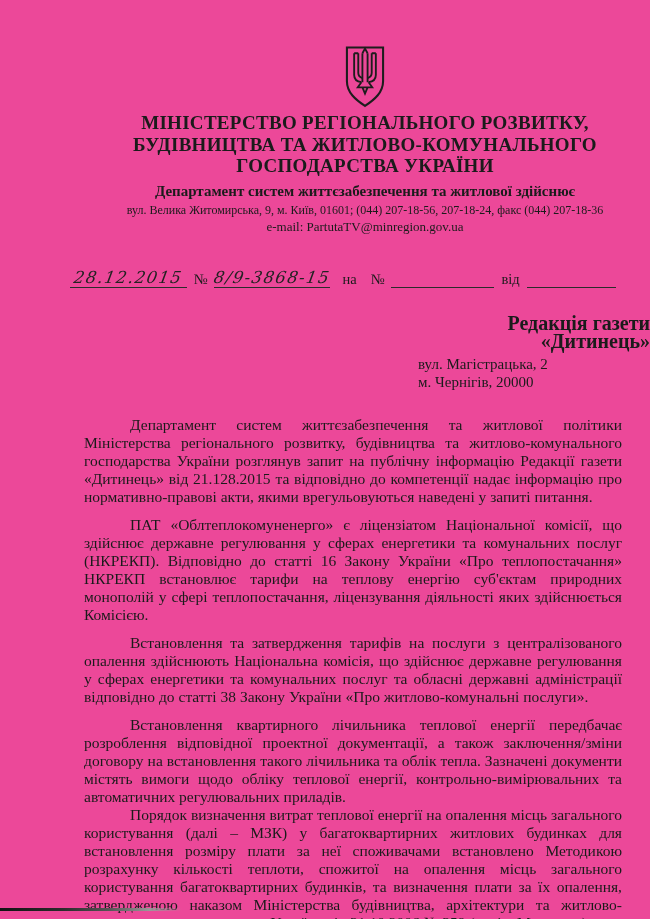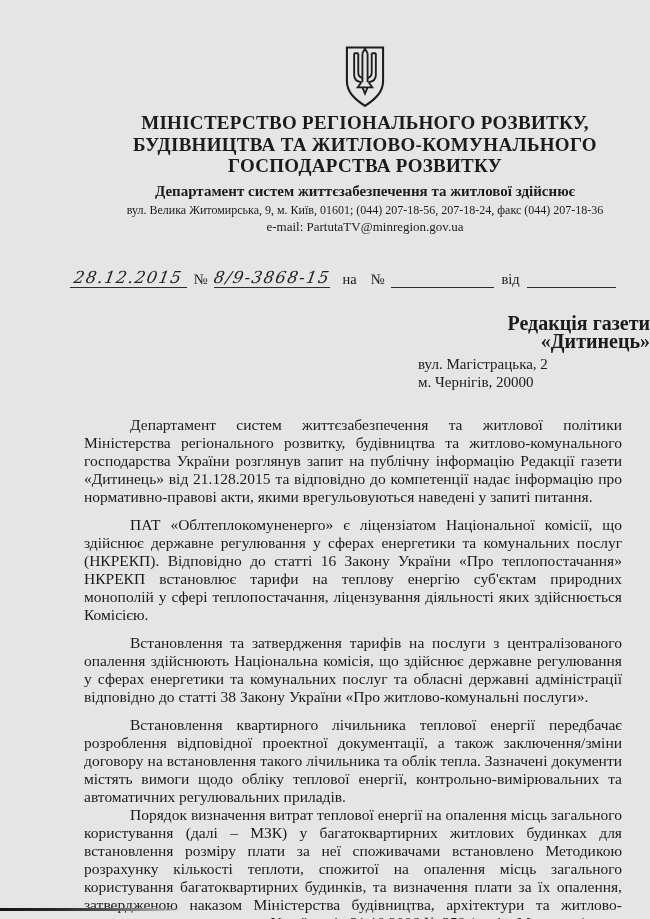--- a/index.html
+++ b/index.html
@@ -1,19 +1,19 @@
 <!DOCTYPE html>
 <html><head>
 <meta charset="utf-8">
 <style>
   html,body { margin:0; padding:0; background:#ffffff; }
   .page {
     position:relative;
     width:650px; height:919px;
-    background:#e5e5e5;
+    background:#ec4899;
     color:#1b1b1b;
     font-family:"Liberation Serif", serif;
     overflow:hidden;
     margin:0 auto;
   }
   
   .letterhead { padding-top:46px; padding-left:80px; text-align:center; }
   .emblem-wrap { height:62px; margin-bottom:4px; }
   .ministry-line {
     font-weight:bold; font-size:19px; line-height:21.5px; letter-spacing:0.3px;
@@ -74,21 +74,21 @@
           <path d="M29 14 H37 M63 14 H71"></path>
           <path d="M45 14 V70 M55 14 V70"></path>
           <path d="M45 14 L50 5 L55 14"></path>
           <path d="M43 70 L36 80 H64 L57 70"></path>
           <path d="M45 80 L50 92 L55 80"></path>
         </g>
       </svg>
     </div>
     <div class="ministry-line">МІНІСТЕРСТВО РЕГІОНАЛЬНОГО РОЗВИТКУ,</div>
     <div class="ministry-line">БУДІВНИЦТВА ТА ЖИТЛОВО-КОМУНАЛЬНОГО</div>
-    <div class="ministry-line">ГОСПОДАРСТВА РОЗВИТКУ</div>
+    <div class="ministry-line">ГОСПОДАРСТВА УКРАЇНИ</div>
     <div class="department">Департамент систем життєзабезпечення та житлової здійснює</div>
     <div class="addr-line">вул. Велика Житомирська, 9, м. Київ, 01601; (044) 207-18-56, 207-18-24, факс (044) 207-18-36</div>
     <div class="email-line">e-mail: PartutaTV@minregion.gov.ua</div>
   </div>
 
   <div class="ref-row">
     <span class="ref-blank ref-date"><span class="hw">28.12.2015</span></span>
     <span class="ref-label">№</span>
     <span class="ref-blank ref-num"><span class="hw">8/9-3868-15</span></span>
     <span class="ref-label ref-label-na">на</span>

